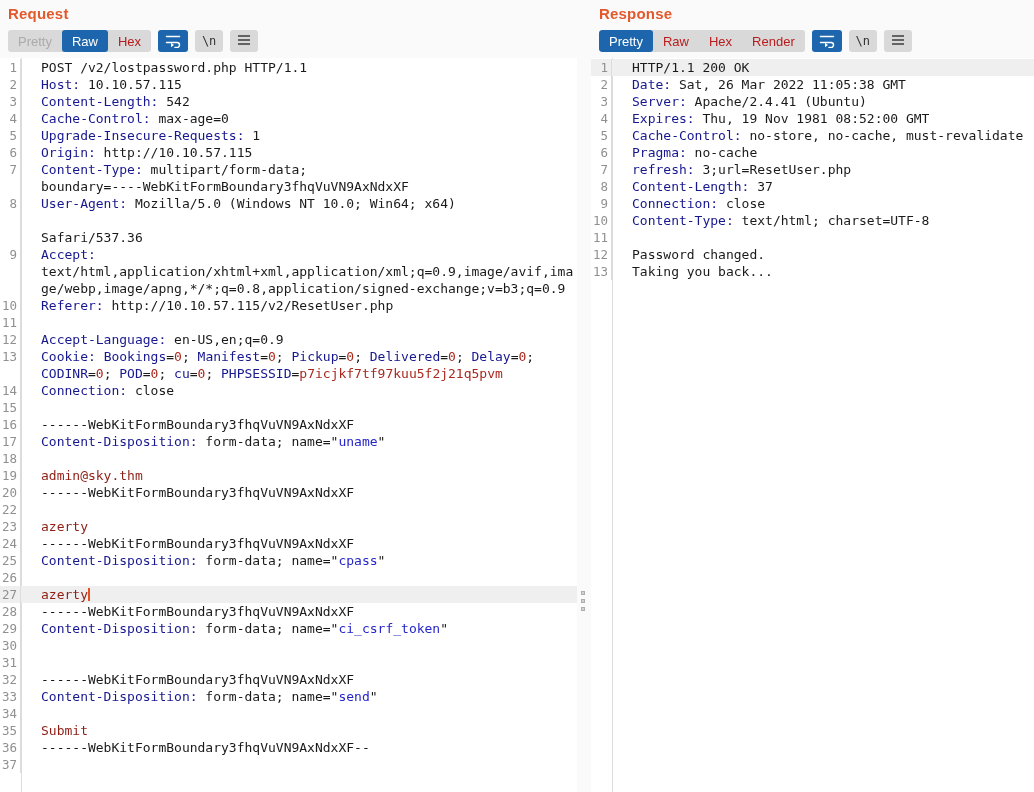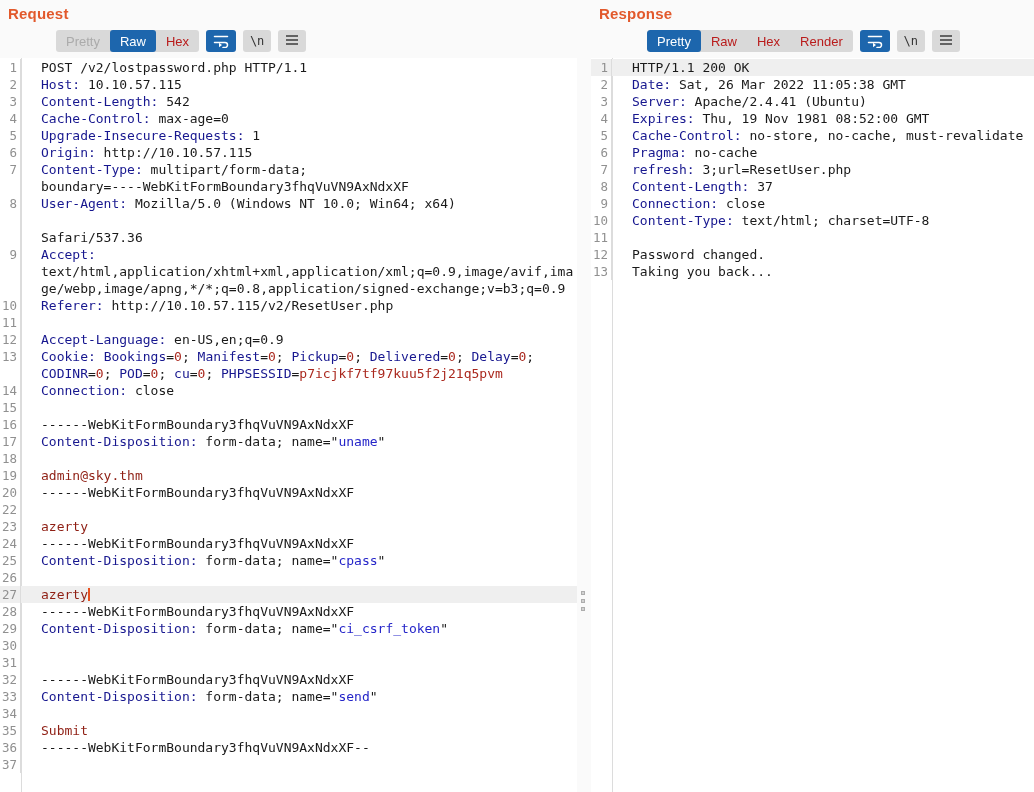--- a/index.html
+++ b/index.html
@@ -9,21 +9,21 @@
     font-family:"Liberation Sans", sans-serif;
     -webkit-font-smoothing:antialiased;
   }
   .app{display:flex;width:1034px;height:792px;}
   .panel{display:flex;flex-direction:column;height:792px;box-sizing:border-box;}
   #request-panel{width:577px;flex:none;}
   #response-panel{flex:1;min-width:0;}
   .chrome{height:58px;flex:none;box-sizing:border-box;padding:5px 0 0 8px;background:#fafafa;}
   .panel-title{margin:0;font-size:15px;font-weight:bold;color:#e2592c;letter-spacing:.2px;}
   .tabbar{margin-top:8px;display:flex;align-items:center;gap:7px;height:22px;}
-  .seg{display:inline-flex;background:#d9d9d9;border-radius:3px;overflow:hidden;height:22px;margin-left:48px;}
+  .seg{display:inline-flex;background:#d9d9d9;border-radius:3px;overflow:hidden;height:22px;}
   .segbtn{
     border:none;background:transparent;height:22px;padding:0 10px;
     font-family:"Liberation Sans",sans-serif;font-size:13px;color:#b91c1c;cursor:pointer;
   }
   .segbtn.active{background:#1d66ad;color:#ffffff;border-radius:3px;}
   .segbtn.disabled{color:#ababab;}
   .iconbtn{
     border:none;background:#d9d9d9;border-radius:3px;height:22px;min-width:28px;
     padding:0 6px;display:inline-flex;align-items:center;justify-content:center;
     font-family:"DejaVu Sans Mono",monospace;font-size:12px;color:#333;cursor:pointer;

